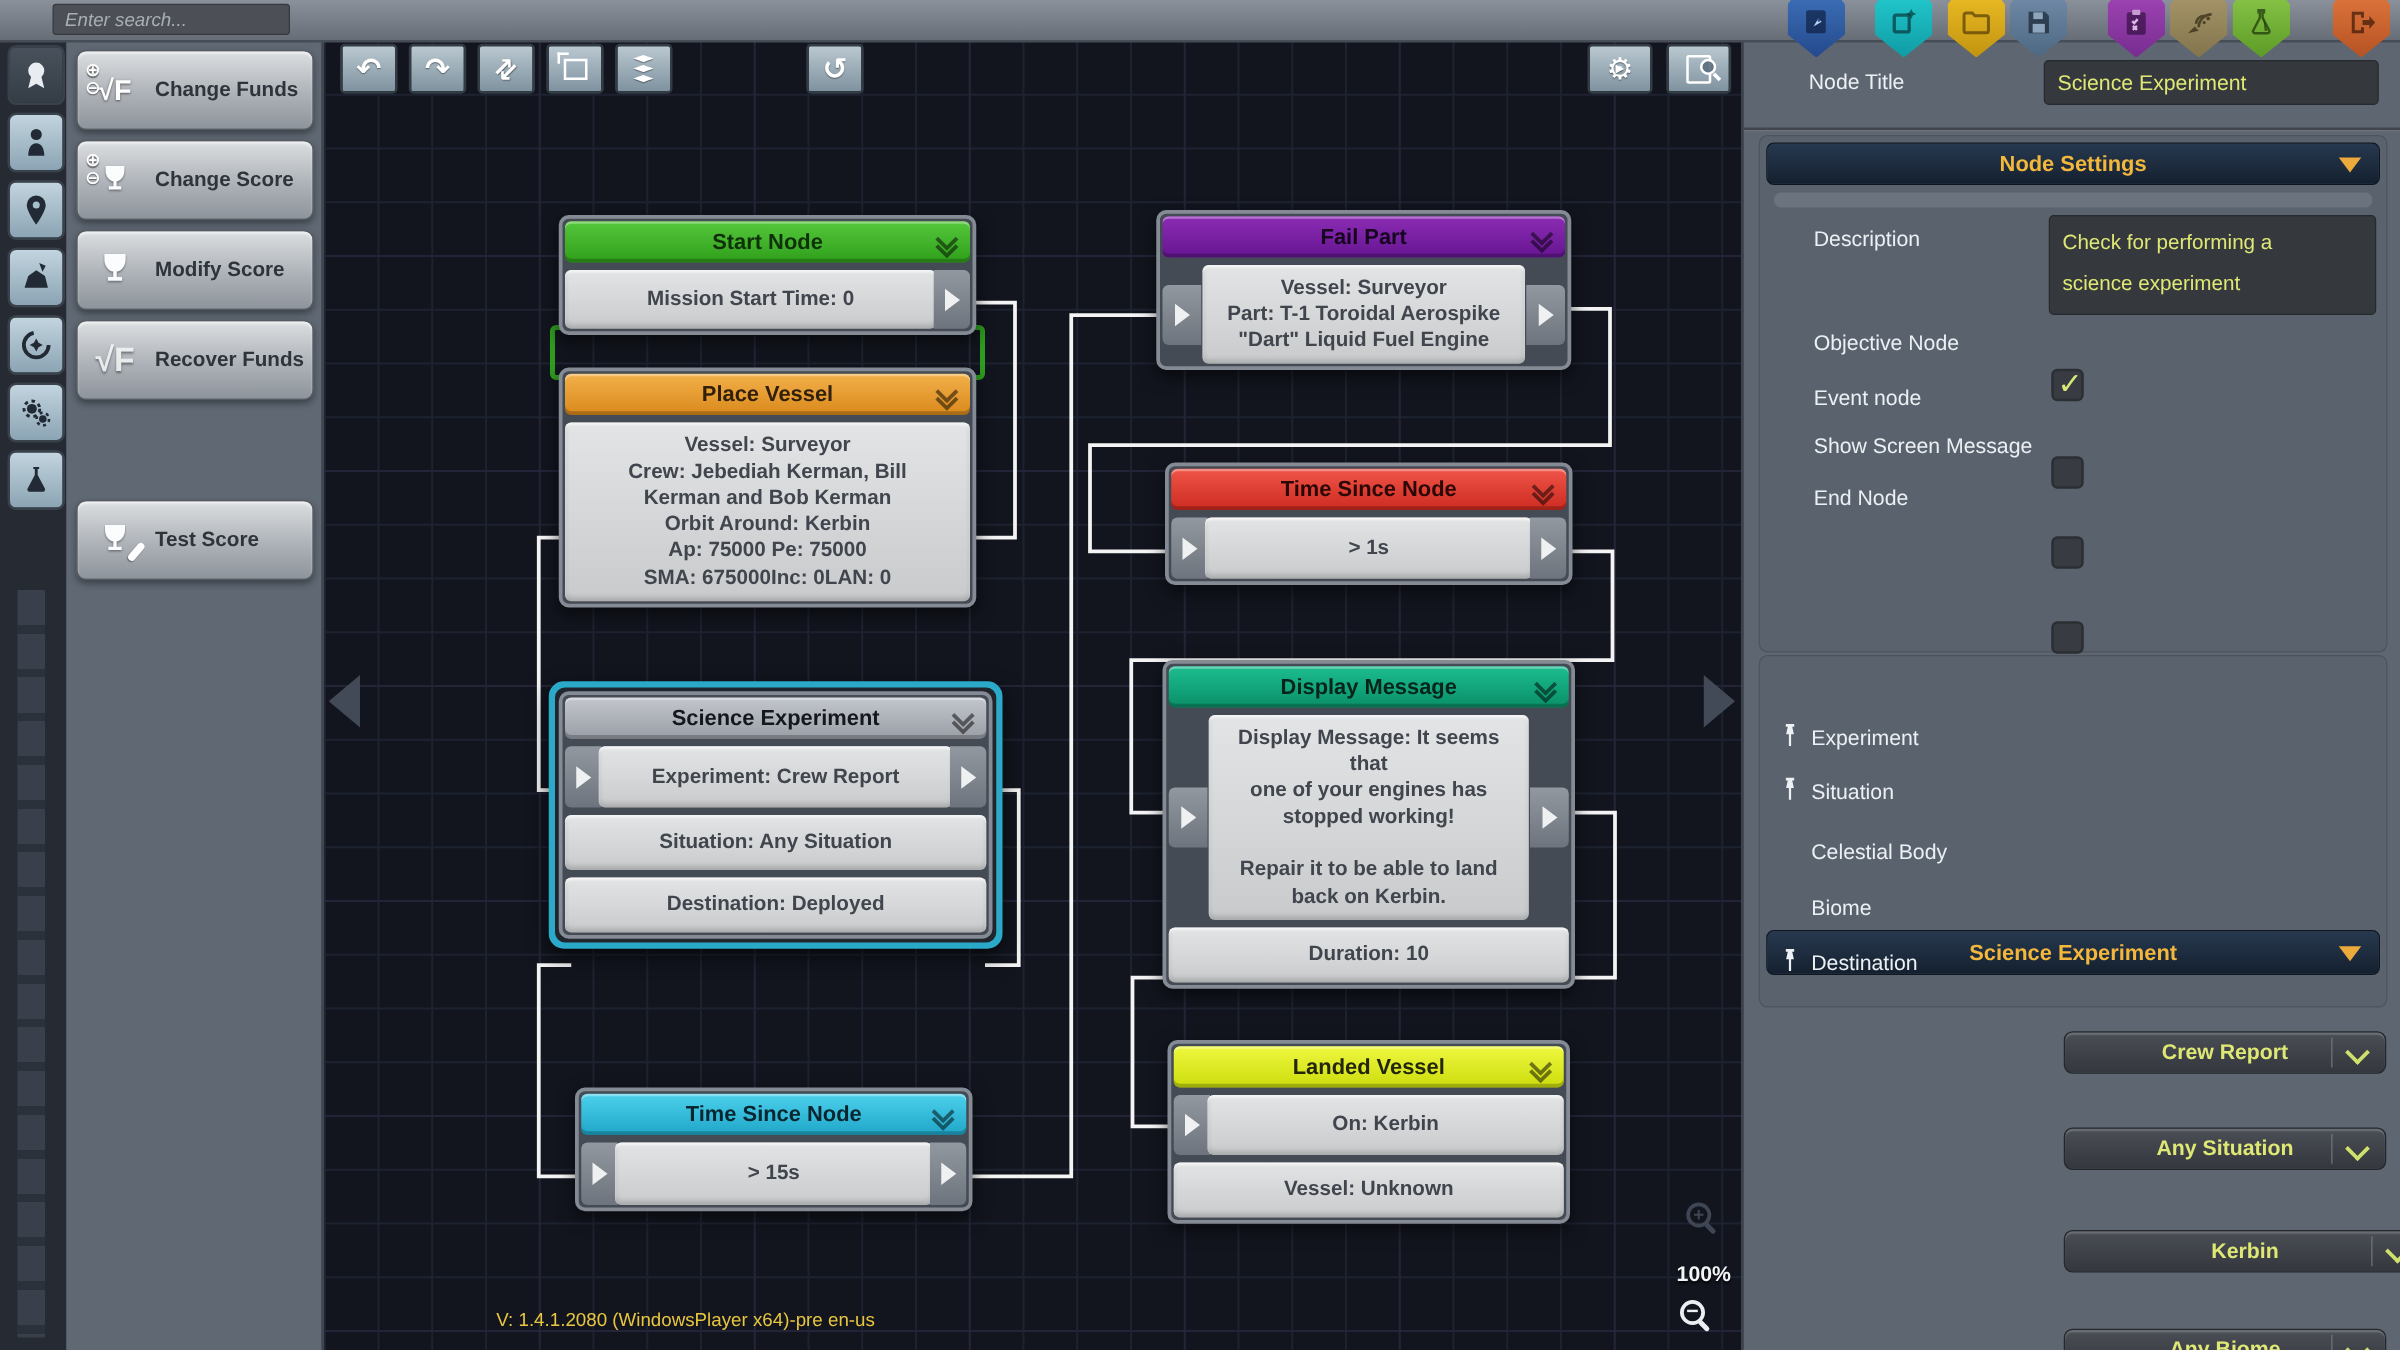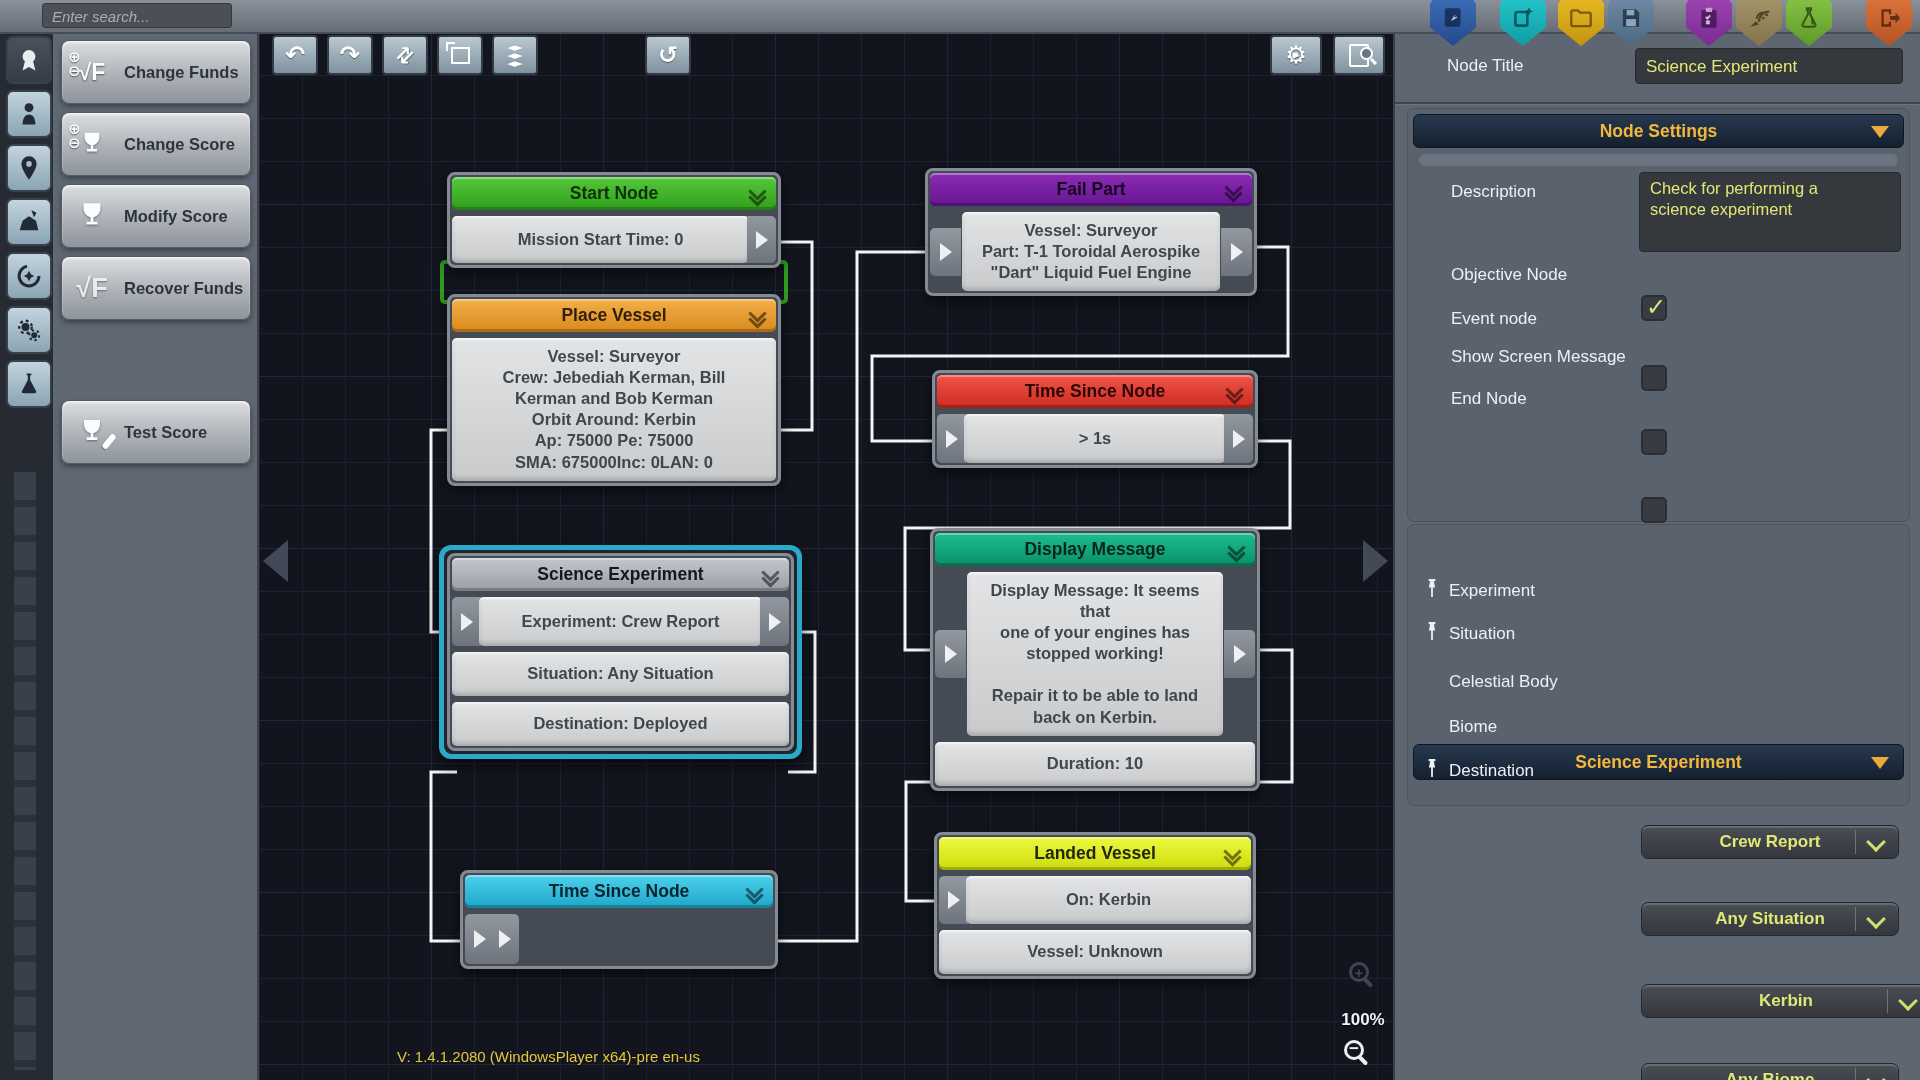--- a/index.html
+++ b/index.html
@@ -154,21 +154,21 @@
            box-shadow:inset 0 2px 2px rgba(255,255,255,.25);}
   .bluebtn .tri-r{position:absolute;right:14px;top:9px;width:0;height:0;
            border-top:10px solid transparent;border-bottom:10px solid transparent;border-left:13px solid #eca93c;}
   .lightstrip{background:#6b747e;border-radius:6px;height:12px;}
   .checkbox{width:26px;height:26px;background:#383c42;border:2px solid #2b2e33;border-radius:5px;
             box-sizing:border-box;position:relative;}
   .checkbox.checked::after{content:"✓";position:absolute;left:3px;top:-4px;color:#d7e878;
             font-size:24px;font-weight:bold;}
   .dd{background:linear-gradient(#4a4e55,#34373d);border:1px solid #24272c;border-radius:7px;
       box-sizing:border-box;display:flex;align-items:center;position:relative;
-      box-shadow:inset 0 2px 1px rgba(255,255,255,.18);}
+      box-shadow:inset 0 2px 1px rgba(255,255,255,.18);margin-left:10px;}
   .dd .val{flex:1;text-align:center;color:#dfe874;font-weight:bold;font-size:17px;}
   .dd .sep{position:absolute;right:42px;top:4px;bottom:4px;width:1px;background:#6f747b;}
   .dd .chev{position:absolute;right:15px;top:9px;width:11px;height:11px;border-right:3.5px solid #cfe06c;
             border-bottom:3.5px solid #cfe06c;transform:rotate(45deg);}
   .pin{width:14px;height:20px;}
 </style>
 </head>
 <body>
 
 <div id="app">
@@ -422,20 +422,21 @@
         <span>Time Since Node</span>
         <span class="dchev">
             <i></i>
             <i></i>
           </span>
       </div>
       <div class="nrow" style="height:50px;">
         <div class="tabL">
             <span class="tri"></span>
           </div>
+        <div class="nbox">&gt; 15s</div>
         <div class="tabR">
             <span class="tri"></span>
           </div>
       </div>
     </div>
 
     <div class="node" style="left:666px;top:136px;width:332px;">
       <div class="nhead hd-purple">
         <span>Fail Part</span>
         <span class="dchev">
@@ -541,21 +542,21 @@
     <div class="abs divider"></div>
 
     <div class="abs group" style="left:12px;top:76px;width:503px;height:414px;"></div>
     <div class="abs collhead" style="left:18px;top:82px;width:491px;">
       <span>Node Settings</span>
       <span class="tri-d"></span>
     </div>
     <div class="abs lightstrip" style="left:24px;top:122px;width:479px;"></div>
 
     <div class="abs rlabel" style="left:56px;top:150px;">Description</div>
-    <div class="abs rinput" style="left:244px;top:140px;width:262px;height:80px;font-size:16.5px;line-height:21px;white-space:pre-line;">Check for performing a
+    <div class="abs rinput" style="left:244px;top:140px;width:262px;height:80px;font-size:16.5px;line-height:33px;white-space:pre-line;">Check for performing a
 science experiment</div>
 
     <div class="abs rlabel" style="left:56px;top:233px;">Objective Node</div>
     <div class="abs checkbox checked" style="left:246px;top:229px;"></div>
 
     <div class="abs rlabel" style="left:56px;top:277px;">Event node</div>
     <div class="abs checkbox" style="left:246px;top:273px;"></div>
 
     <div class="abs rlabel" style="left:56px;top:315px;">Show Screen Message</div>
     <div class="abs checkbox" style="left:246px;top:311px;"></div>

